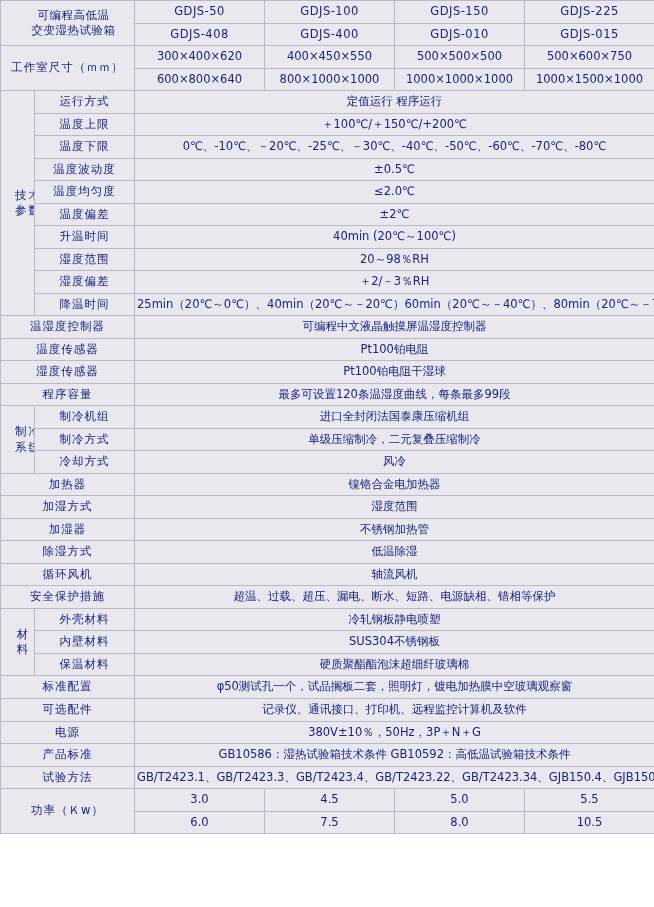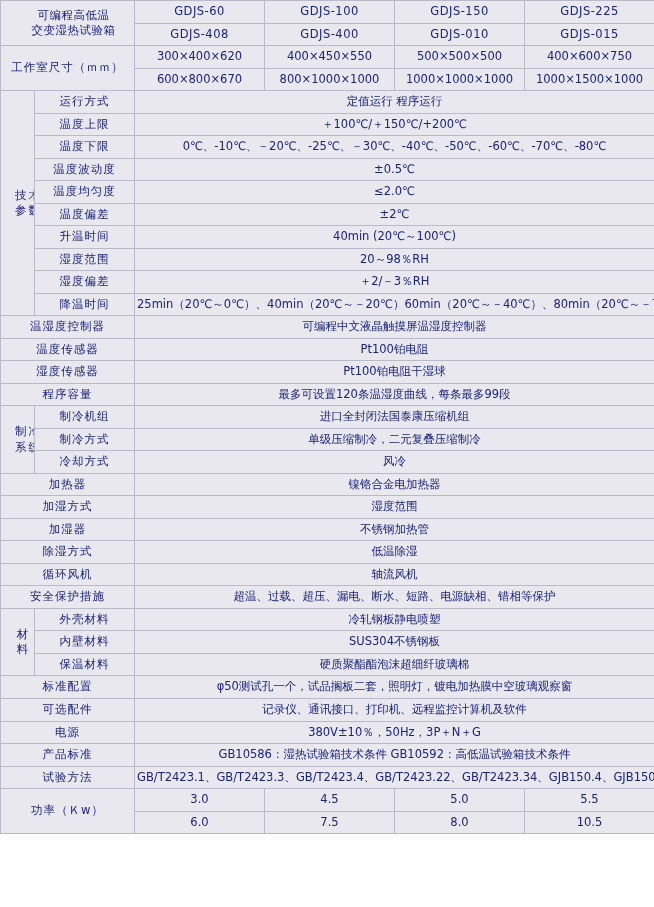--- a/index.html
+++ b/index.html
@@ -70,41 +70,41 @@
     <col style="width:130px">
     <col style="width:130px">
   </colgroup>
   <tbody>
 
     <tr>
       <td class="title" colspan="2" rowspan="2">
         <span class="stack-line">可编程高低温</span>
         <span class="stack-line">交变湿热试验箱</span>
       </td>
-      <td class="model">GDJS-60</td>
+      <td class="model">GDJS-50</td>
       <td class="model">GDJS-100</td>
       <td class="model">GDJS-150</td>
       <td class="model">GDJS-225</td>
     </tr>
     <tr>
       <td class="model">GDJS-408</td>
       <td class="model">GDJS-400</td>
       <td class="model">GDJS-010</td>
       <td class="model">GDJS-015</td>
     </tr>
 
     <tr>
       <td class="label" colspan="2" rowspan="2">工作室尺寸（ｍｍ）</td>
       <td>300×400×620</td>
       <td>400×450×550</td>
       <td>500×500×500</td>
-      <td>400×600×750</td>
-    </tr>
-    <tr>
-      <td class="wrapnum">600×800×670</td>
+      <td>500×600×750</td>
+    </tr>
+    <tr>
+      <td class="wrapnum">600×800×640</td>
       <td class="wrapnum">800×1000×1000</td>
       <td class="wrapnum">1000×1000×1000</td>
       <td class="wrapnum">1000×1500×1000</td>
     </tr>
 
     <tr>
       <td class="group" rowspan="10">
         <span class="stack-line">技术</span>
         <span class="stack-line">参数</span>
       </td>

